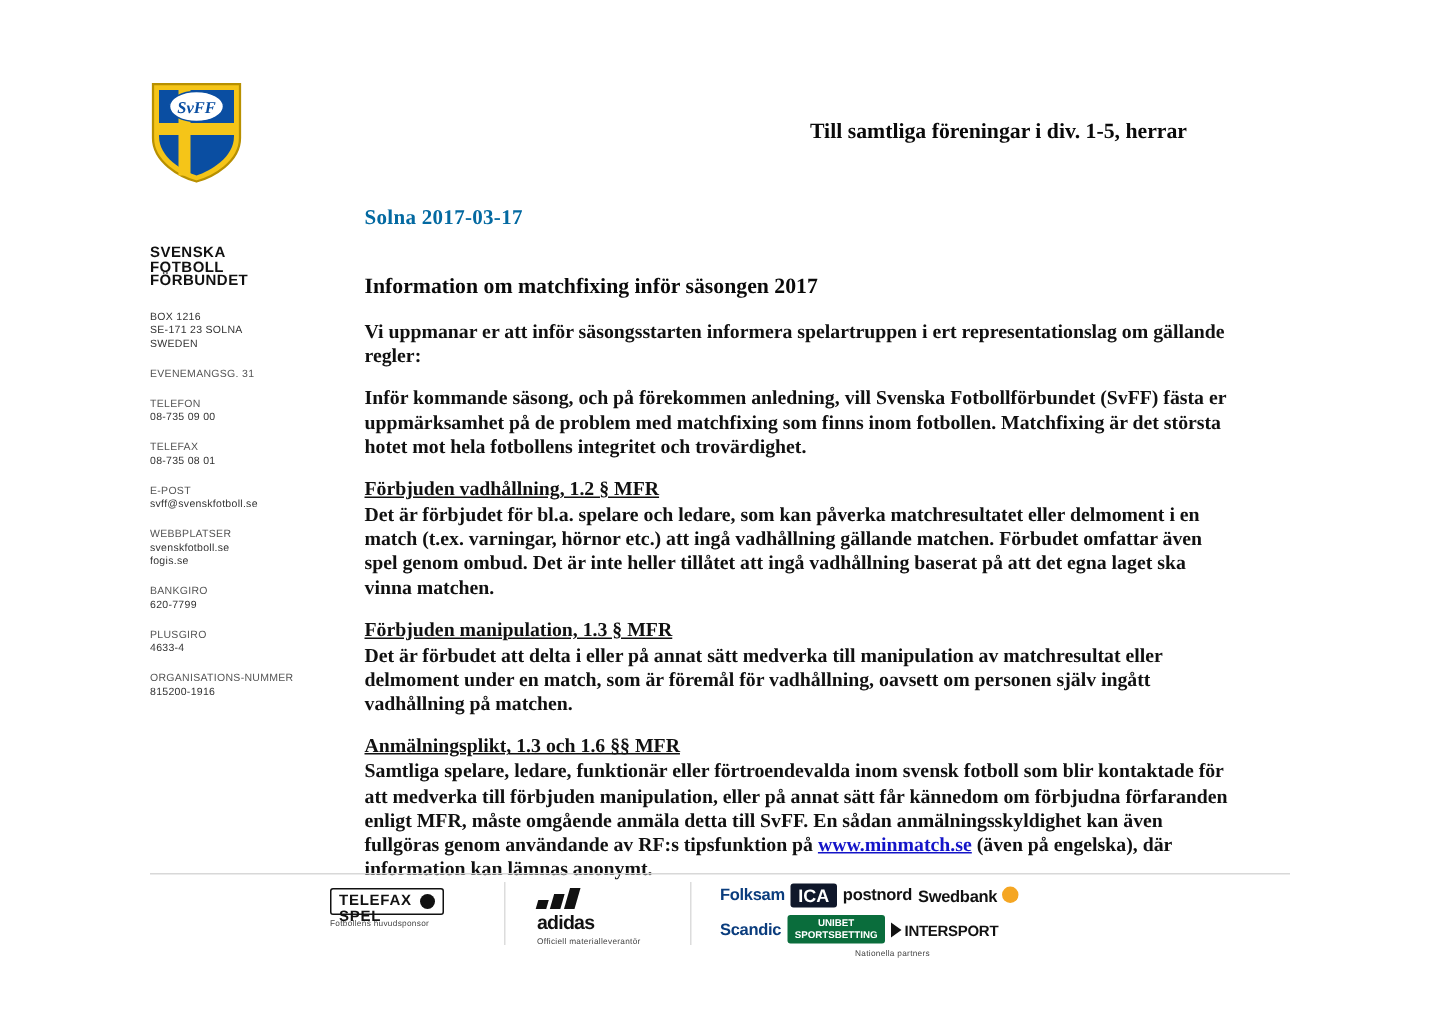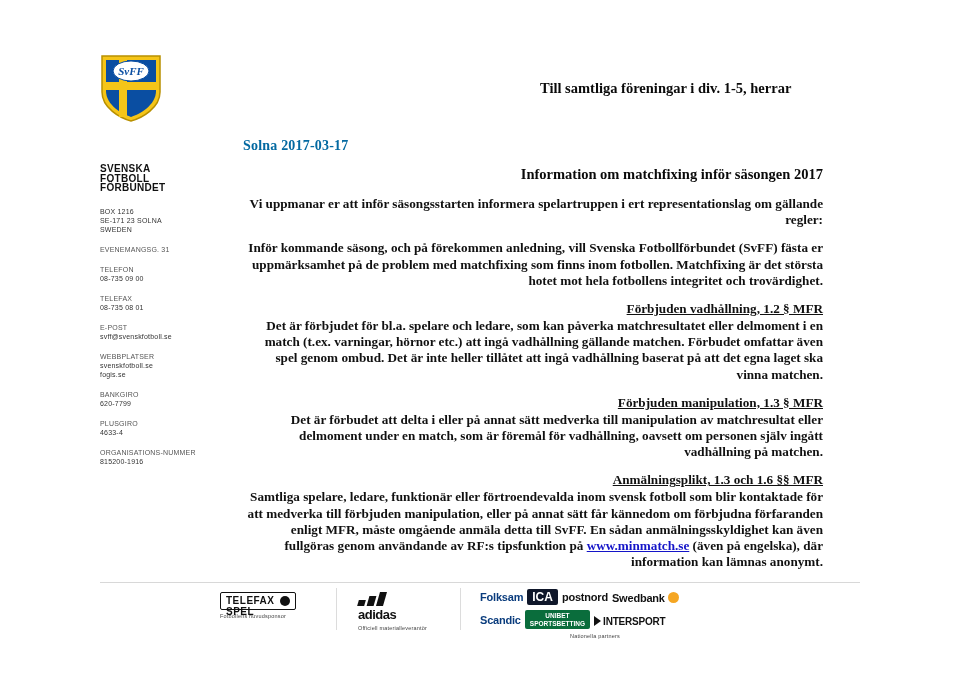--- a/index.html
+++ b/index.html
@@ -79,23 +79,22 @@
     font-family: "Liberation Serif", serif;
     font-weight: bold;
     font-size: 14px;
     color: #0369a1;
     letter-spacing: 0.2px;
   }
 
   .body-col {
     position: absolute;
     left: 243px;
-    top: 165px;
+    top: 182px;
     width: 580px;
-    text-align: right;
   }
 
   .doc-title {
     font-family: "Liberation Serif", serif;
     font-weight: bold;
     font-size: 14.5px;
     line-height: 18px;
     margin-bottom: 13px;
     color: #0a0a0a;
   }

